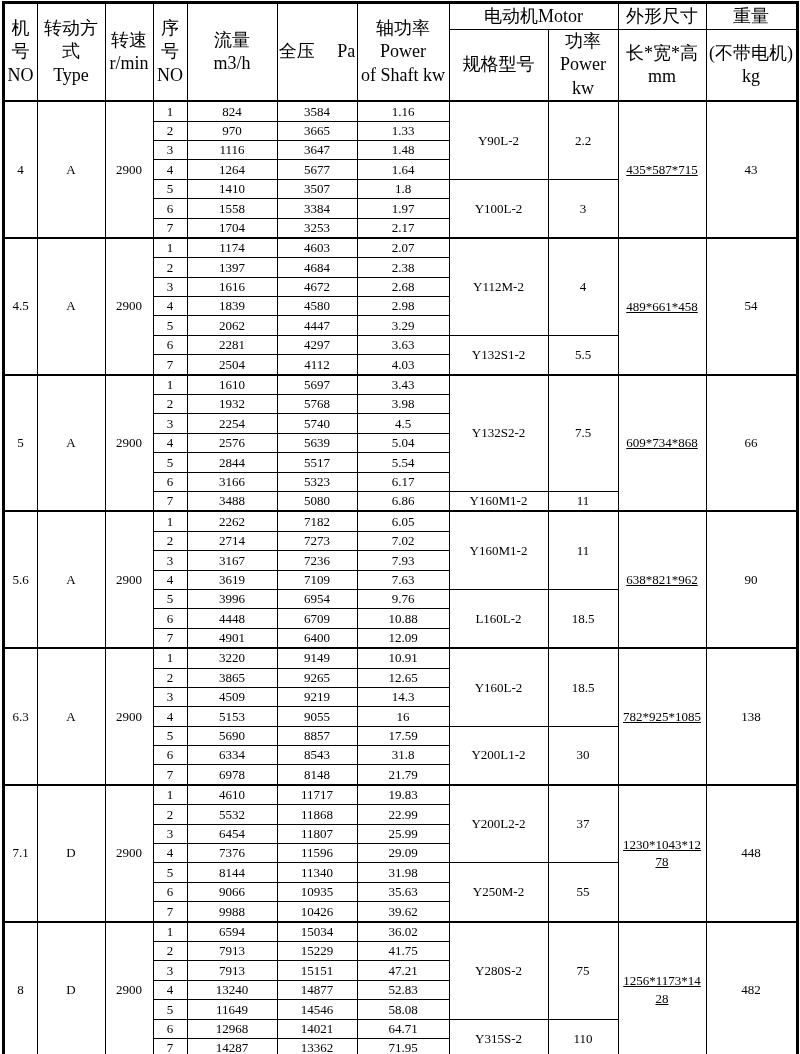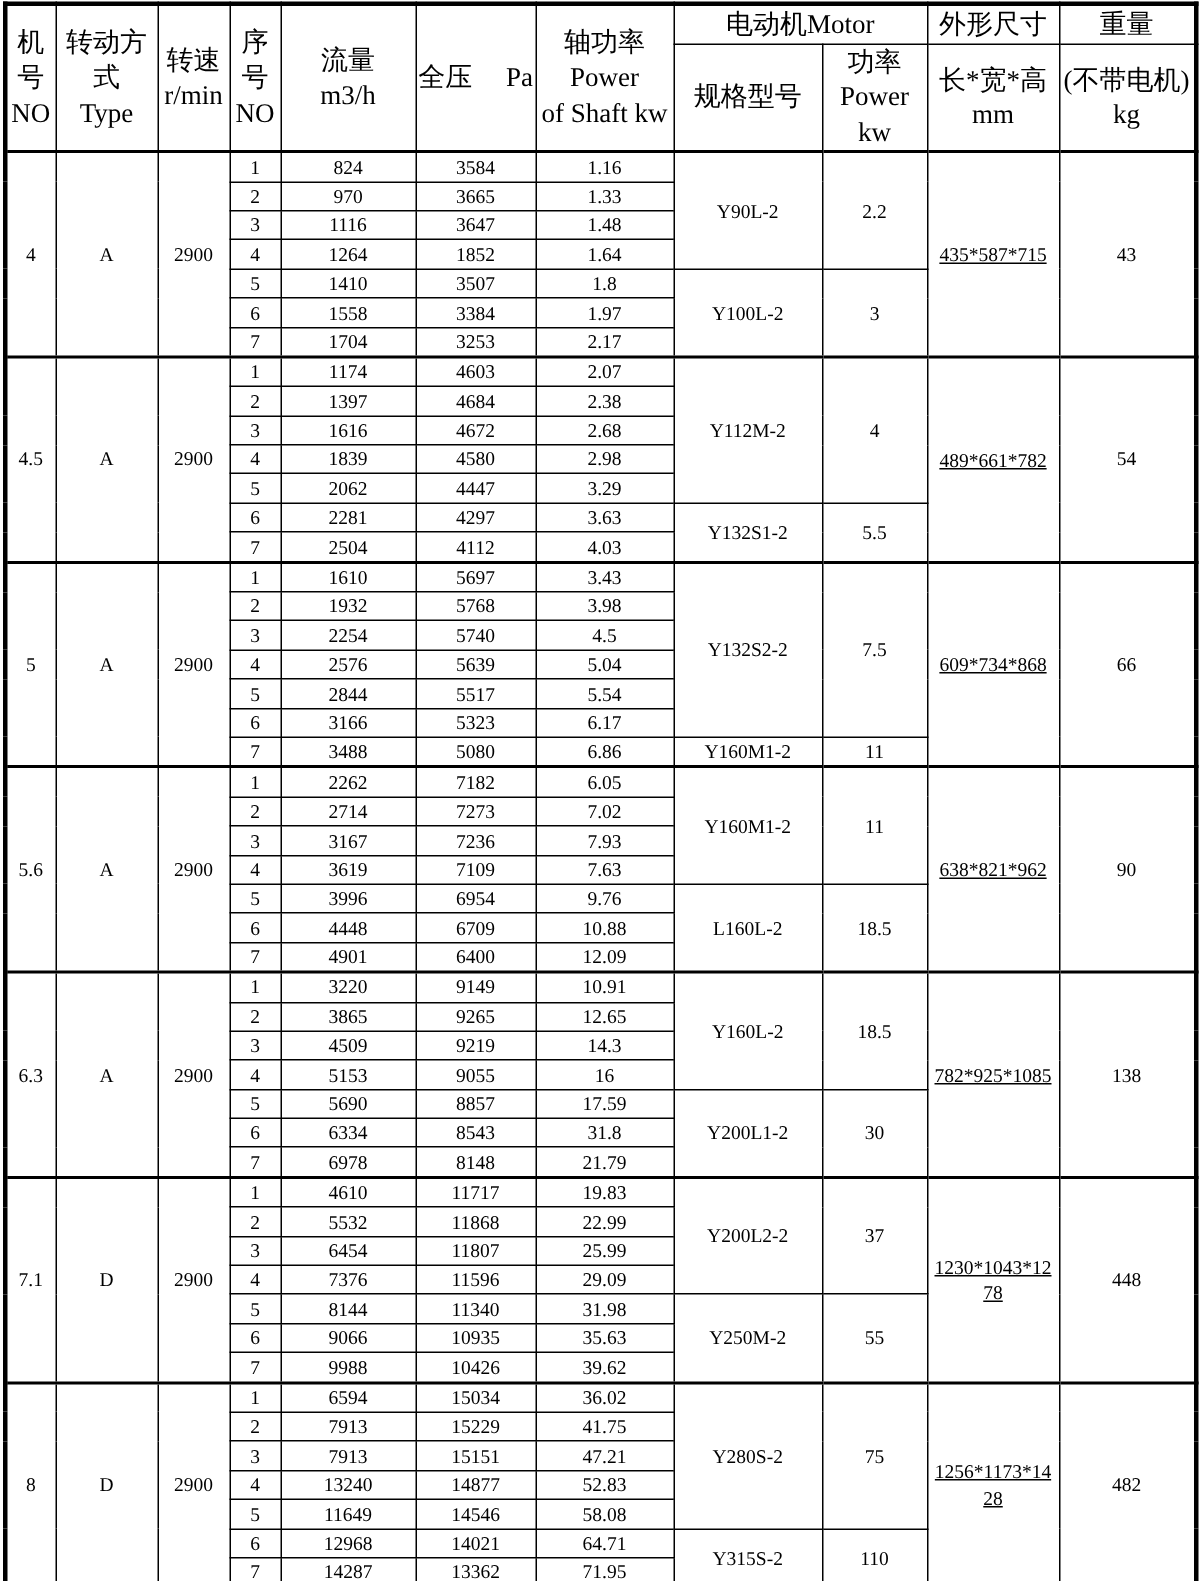--- a/index.html
+++ b/index.html
@@ -118,21 +118,21 @@
       </tr>
       <tr>
         <td>3</td>
         <td>1116</td>
         <td>3647</td>
         <td>1.48</td>
       </tr>
       <tr>
         <td>4</td>
         <td>1264</td>
-        <td>1852</td>
+        <td>5677</td>
         <td>1.64</td>
       </tr>
       <tr>
         <td>5</td>
         <td>1410</td>
         <td>3507</td>
         <td>1.8</td>
         <td rowspan="3">Y100L-2</td>
         <td rowspan="3">3</td>
       </tr>
@@ -151,21 +151,21 @@
       <tr class="group-start">
         <td rowspan="7">4.5</td>
         <td rowspan="7">A</td>
         <td rowspan="7">2900</td>
         <td>1</td>
         <td>1174</td>
         <td>4603</td>
         <td>2.07</td>
         <td rowspan="5">Y112M-2</td>
         <td rowspan="5">4</td>
-        <td rowspan="7" class="dims">489*661*782</td>
+        <td rowspan="7" class="dims">489*661*458</td>
         <td rowspan="7">54</td>
       </tr>
       <tr>
         <td>2</td>
         <td>1397</td>
         <td>4684</td>
         <td>2.38</td>
       </tr>
       <tr>
         <td>3</td>

